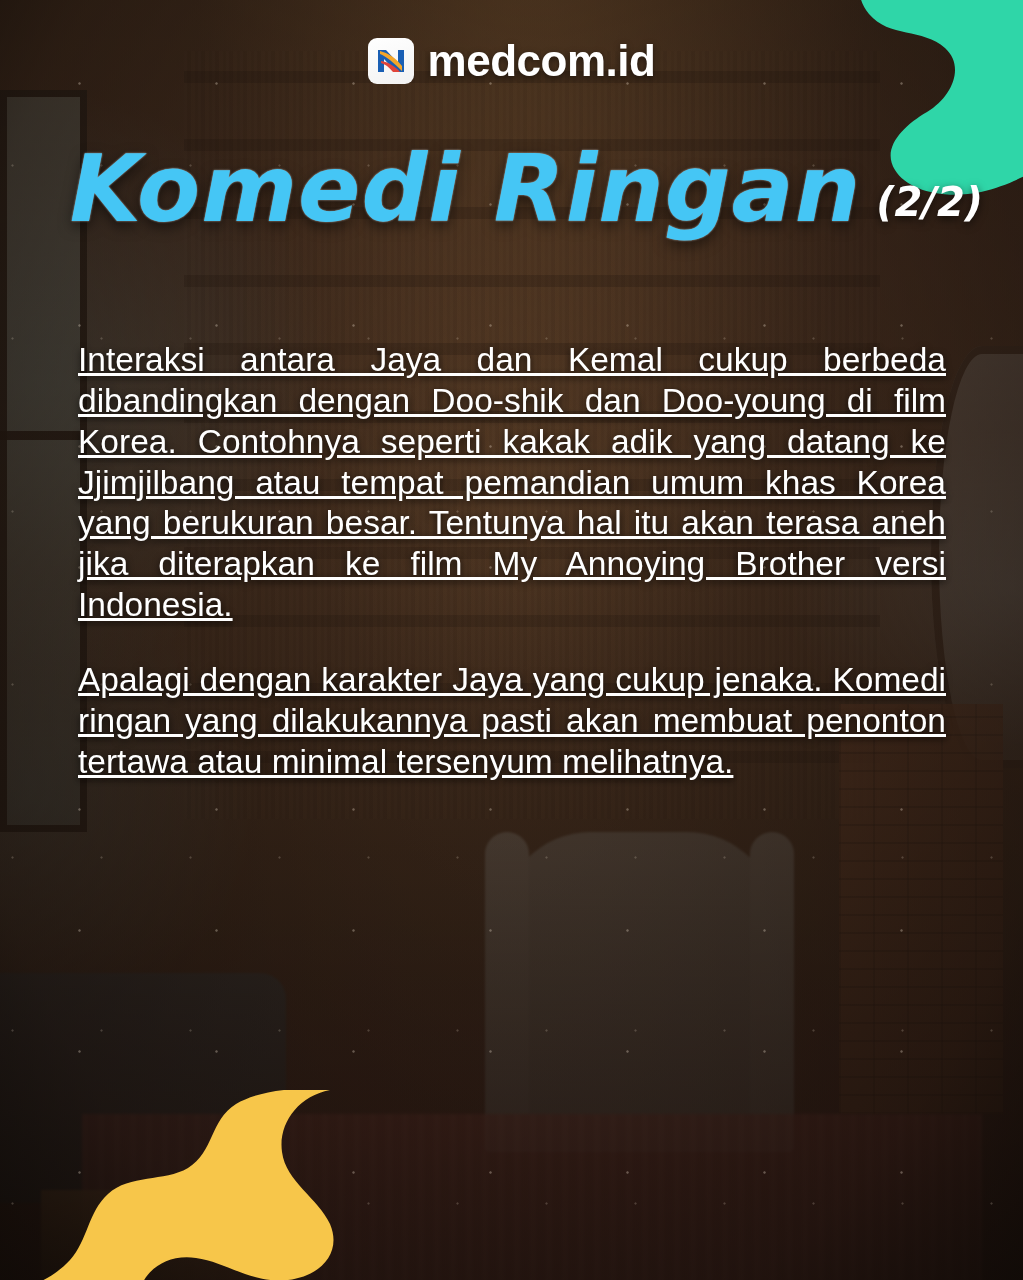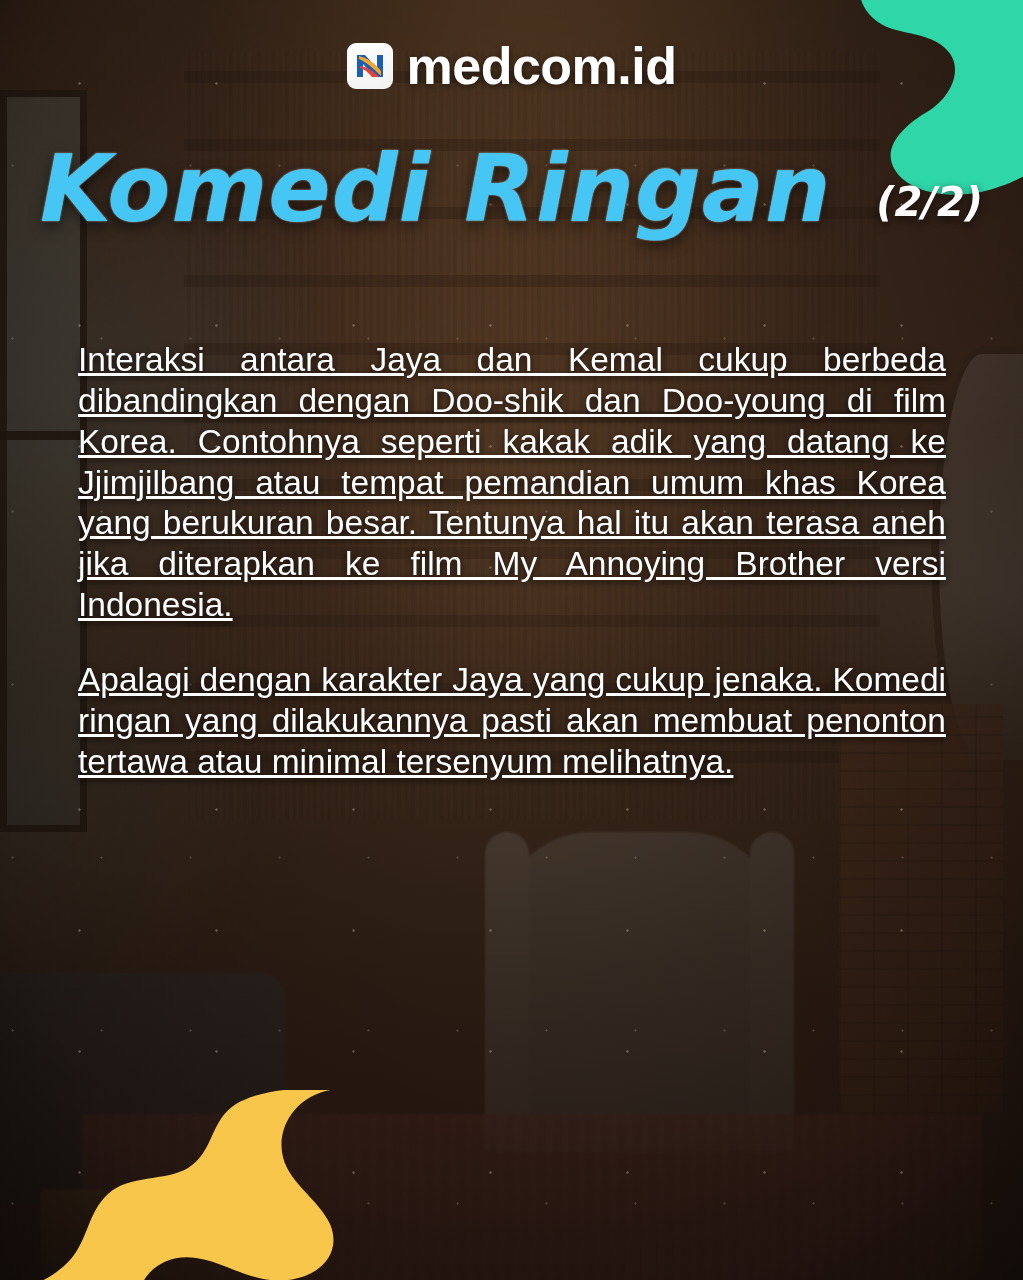--- a/index.html
+++ b/index.html
@@ -210,36 +210,36 @@
     height: 46px;
     border-radius: 9px;
     background: linear-gradient(160deg, #ffffff 0%, #f2f2f2 100%);
     position: relative;
     display: flex;
     align-items: center;
     justify-content: center;
   }
   .logo-word {
     color: #ffffff;
-    font-size: 52px;
+    font-size: 44px;
     font-weight: bold;
     letter-spacing: -0.5px;
     text-shadow: 0 2px 6px rgba(0,0,0,0.5);
   }
 
   
   .title-row {
     position: absolute;
     top: 142px;
     left: 0;
     width: 100%;
     display: flex;
     align-items: flex-end;
-    justify-content: space-between;
-    gap: 30px;
+    justify-content: flex-end;
+    gap: 15px;
     z-index: 6;
     padding: 0 40px;
   }
   .title-main {
     font-family: "DejaVu Sans", sans-serif;
     font-size: 92px;
     font-weight: bold;
     font-style: italic;
     letter-spacing: 1px;
     color: #45c6f5;

